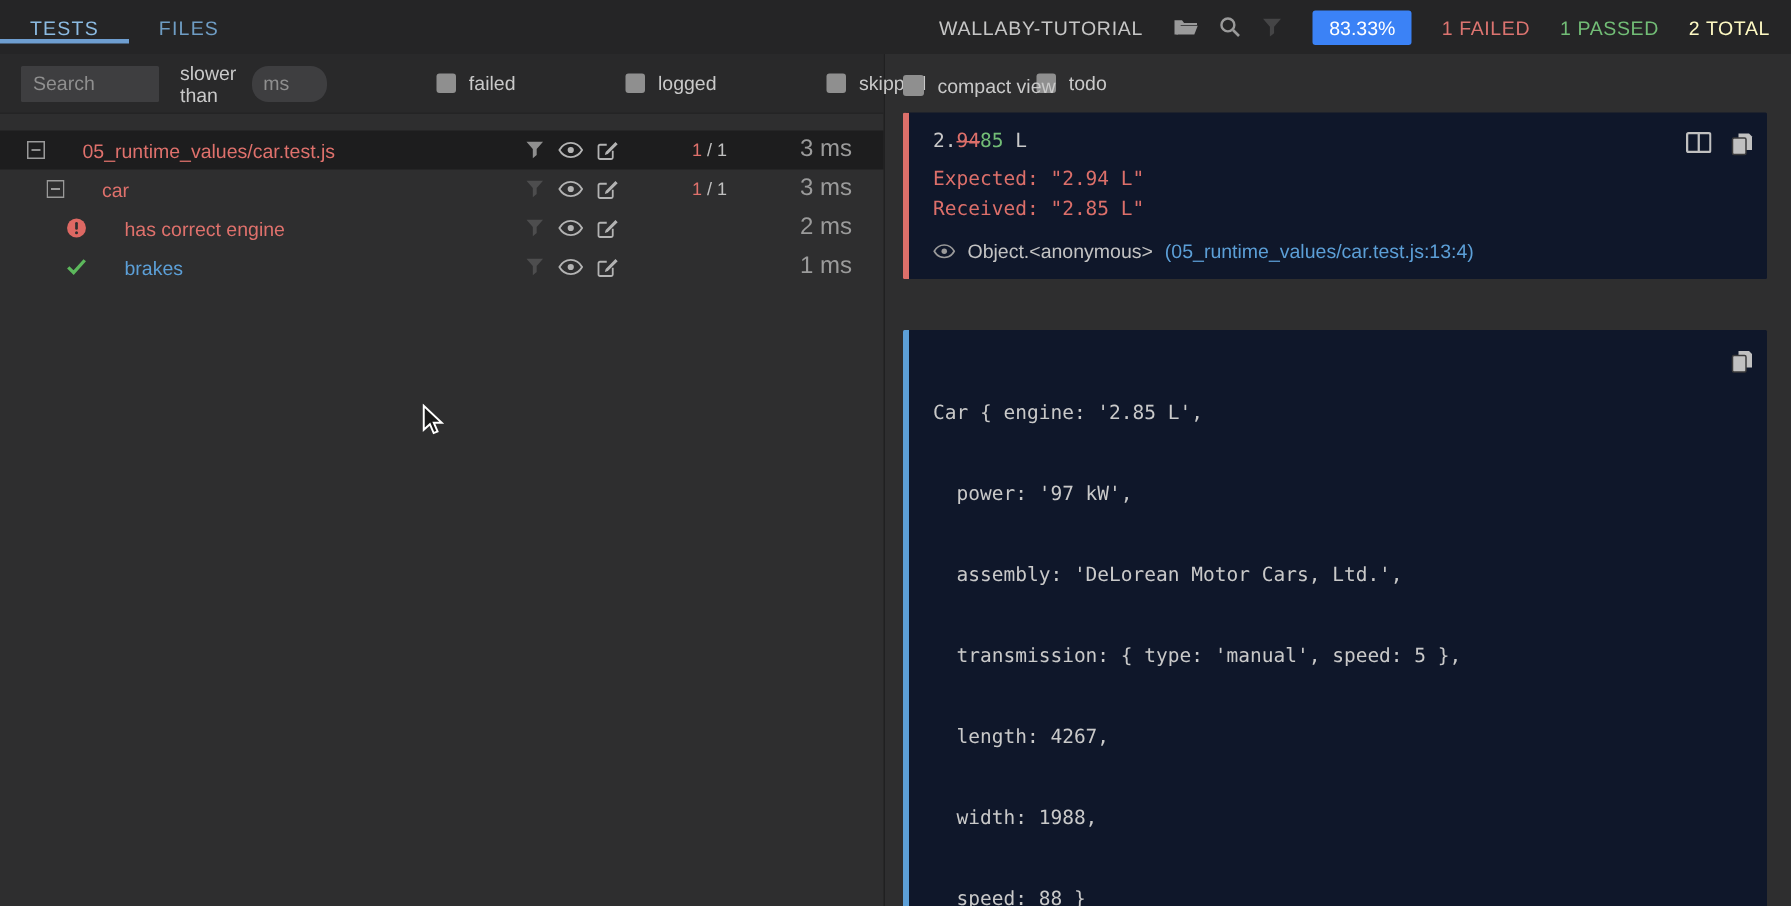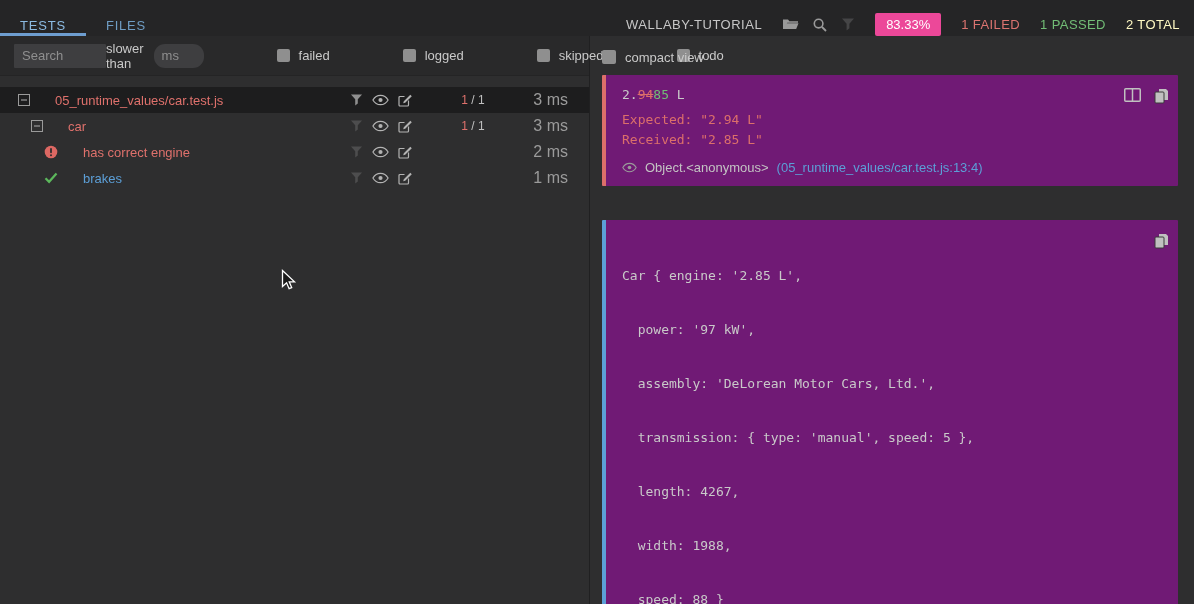--- a/index.html
+++ b/index.html
@@ -7,68 +7,68 @@
   body {
     background:#2e2e2f;
     font-family:"Liberation Sans", sans-serif;
     color:#c9c9c9;
     position:relative;
     font-size:13px;
   }
   svg { display:block; }
 
   
-  .topbar { height:36px; background:#252526; display:flex; align-items:flex-end; }
+  .topbar { height:36px; background:#252526; display:flex; align-items:center; }
   .tabs { display:flex; }
   .tab { padding:0 20px; display:flex; align-items:center; font-size:13px;
          letter-spacing:.8px; color:#6f9dc4; cursor:pointer; border-bottom:3px solid transparent; padding-top:3px; }
   .tab.active { color:#8cbbe2; border-bottom-color:#6e9ed0; }
   .topbar-right { margin-left:auto; display:flex; align-items:center; gap:20px; padding-right:14px; }
   .project-name { color:#c6c6c6; letter-spacing:.5px; }
   .hdr-icons { display:flex; align-items:center; gap:14px; }
   .hdr-icon { cursor:pointer; }
-  .badge { background:#ec4899; color:#fff; padding:4px 11px; border-radius:2px; font-size:13px; }
+  .badge { background:#3b82f6; color:#fff; padding:4px 11px; border-radius:2px; font-size:13px; }
   .failed-txt { color:#dc7470; letter-spacing:.4px; }
   .passed-txt { color:#72bd76; letter-spacing:.4px; }
   .total-txt  { color:#fef9c3; letter-spacing:.4px; }
 
   
   .main { display:flex; height:568px; }
   .left-panel { width:590px; min-width:590px; border-right:1px solid #202021; background:#2e2e2f; }
   .right-panel { flex:1; padding:0 16px 0 12px; position:relative; }
 
   
   .filterbar { height:40px; background:#29292a; border-bottom:1px solid #242425;
                display:flex; align-items:center; padding:0 14px; }
   .txt-input { background:#3e3e40; border:none; outline:none; height:24px; color:#bdbdbd;
                font-size:13px; font-family:"Liberation Sans",sans-serif; padding:0 8px; border-radius:1px; }
   .txt-input::placeholder { color:#8f8f8f; }
   .search-input { width:92px; }
   .ms-input { width:50px; margin-left:10px;border-radius:11px; }
-  .slower-label { color:#c9c9c9; }
+  .slower-label { margin-left:14px; color:#c9c9c9; }
   .check-item { display:flex; align-items:center; gap:9px; margin-left:25px; cursor:pointer;padding-left:48px; }
   .checkbox { width:13px; height:13px; background:#8f8f8f; border-radius:2px; flex:none; }
 
   
   .tree { padding-top:11px; }
   .tree-row { height:26px; display:flex; align-items:center; padding-right:21px; cursor:pointer;gap:16px; }
   .tree-row.selected { background:#1d1d1e; }
   .ind0 { padding-left:18px; } .ind1 { padding-left:31px; } .ind2 { padding-left:44px; }
   .tr-icon { margin-right:9px; flex:none; }
   .tr-label.red  { color:#df716c; }
   .tr-label.blue { color:#5c9fd7; }
   .tr-actions { margin-left:auto; display:flex; align-items:center; gap:9px; margin-right:16px; }
   .tr-count { width:58px; text-align:center; font-size:12px; color:#c0c0c0; white-space:pre; }
   .tr-count .fail { color:#df716c; }
   .tr-time { width:50px; text-align:right; font-size:16px; color:#9b9b9b; }
   .action { cursor:pointer; }
 
   
   .compact-row { margin-top:13px; display:flex; align-items:center; gap:9px; height:16px; }
-  .card { position:relative; background:#701a75; padding:11px 16px; border-radius:1px; }
+  .card { position:relative; background:#0f172a; padding:11px 16px; border-radius:1px; }
   .card.failed { border-left:4px solid #dc6f6a; margin-top:10px; }
   .card.log    { border-left:4px solid #5c9fd7; }
   .card.log-1  { margin-top:34px; }
   .mono { font-family:"DejaVu Sans Mono", monospace; font-size:13px; line-height:18px;
           color:#c9c9c9; white-space:pre; }
   .diff-removed { color:#dc6f6a; text-decoration:line-through; }
   .diff-added   { color:#72bd76; }
   .expect-block { margin-top:6px; }
   .expect-line { color:#dc6f6a; line-height:20px; }
   .stack-row { margin-top:10px; display:flex; align-items:center; gap:8px; font-size:13px; color:#c3c3c3; }

